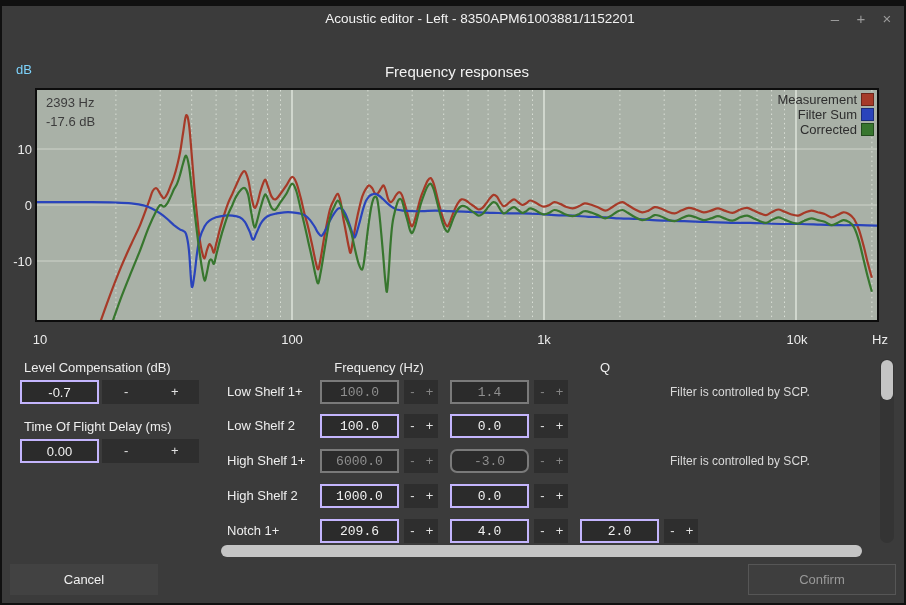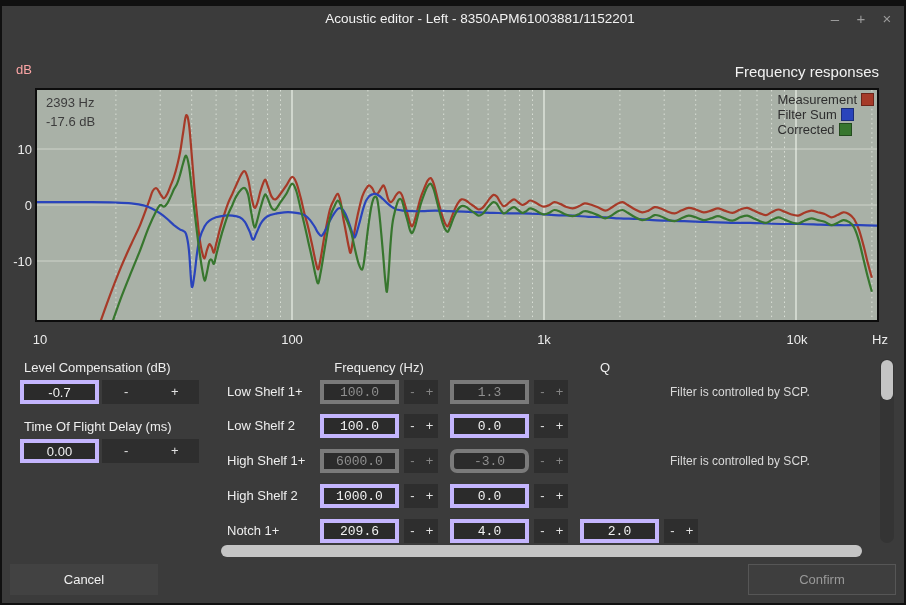--- a/index.html
+++ b/index.html
@@ -7,36 +7,36 @@
     width:906px;height:605px;position:relative;overflow:hidden;
     background:#3b3b3b;border:2px solid #101010;box-sizing:border-box;
     font-family:"Liberation Sans", sans-serif;color:#f0f0f0;font-size:13px;
   }
   .abs{position:absolute;}
   
   .top-strip{left:0;top:0;width:100%;height:4px;background:#101010;}
   .win-title{left:0;top:9px;width:100%;text-align:center;font-size:13.5px;color:#f2f2f2;padding-left:27px;}
   .win-btn{top:8px;width:18px;text-align:center;color:#9b9b9b;font-size:15px;cursor:default;}
   
-  .db-unit{left:14px;top:60px;color:#fca5a5;}
-  .chart-title{left:33px;top:61px;width:844px;text-align:right;font-size:15px;color:#f2f2f2;}
+  .db-unit{left:14px;top:60px;color:#7dd3fc;}
+  .chart-title{left:33px;top:61px;width:844px;text-align:center;font-size:15px;color:#f2f2f2;}
   
   .plot{left:33px;top:86px;width:840px;height:230px;background:#a9b1a7;border:2px solid #0c0c0c;}
   .plot svg{position:absolute;left:0;top:0;width:840px;height:230px;display:block;}
   .readout{left:9px;top:3px;color:#3c3c3c;line-height:19px;}
   .legend{right:3px;top:2px;}
-  .legend-row{display:flex;align-items:center;height:15px;}
+  .legend-row{display:flex;align-items:center;justify-content:flex-end;height:15px;}
   .legend-label{color:#2e2e2e;margin-right:4px;}
   .legend-swatch{width:13px;height:13px;border:1px solid rgba(0,0,0,.35);box-sizing:border-box;}
   
   .xtick{top:330px;transform:translateX(-50%);color:#ececec;}
   .x-unit{left:870px;top:330px;color:#ececec;}
   .ytick{left:2px;width:28px;text-align:right;color:#ececec;}
   
-  .vbox{background:#2b2b2b;border:4px solid #c4b5fd;box-sizing:border-box;
+  .vbox{background:#2b2b2b;border:2px solid #c4b5fd;box-sizing:border-box;
         width:79px;height:24px;display:flex;align-items:center;justify-content:center;color:#f2f2f2;}
   .stepper{background:#2e2e2e;height:24px;display:flex;box-sizing:border-box;}
   .stepper span{flex:1;text-align:center;line-height:24px;color:#e2e2e2;cursor:default;}
   .wide-stepper{width:97px;}
   .small-stepper{width:34px;}
   .ctl-label{color:#eeeeee;}
   
   .ftable{left:225px;top:352px;width:676px;height:200px;}
   .fhead{position:absolute;color:#ececec;text-align:center;}
   .frow{position:absolute;left:0;width:676px;height:24px;}
@@ -129,21 +129,21 @@
   <div class="fhead" style="left:216px;top:6px;width:100px;margin-top:28px;">Gain (dB)</div>
   <div class="fhead" style="left:366px;top:6px;width:24px;">Q</div>
   <div id="filter-rows">
       <div class="frow disabled" style="top: 26px;">
         <div class="row-label">Low Shelf 1+</div>
         <div class="vbox" style="left: 93px;">100.0</div>
         <div class="stepper small-stepper" style="left: 177px;">
           <span>-</span>
           <span>+</span>
         </div>
-        <div class="vbox" style="left: 223px;">1.3</div>
+        <div class="vbox" style="left: 223px;">1.4</div>
         <div class="stepper small-stepper" style="left: 307px;">
           <span>-</span>
           <span>+</span>
         </div>
         <div class="scp-note">Filter is controlled by SCP.</div>
       </div>
       <div class="frow" style="top: 60px;">
         <div class="row-label">Low Shelf 2</div>
         <div class="vbox" style="left: 93px;">100.0</div>
         <div class="stepper small-stepper" style="left: 177px;">

